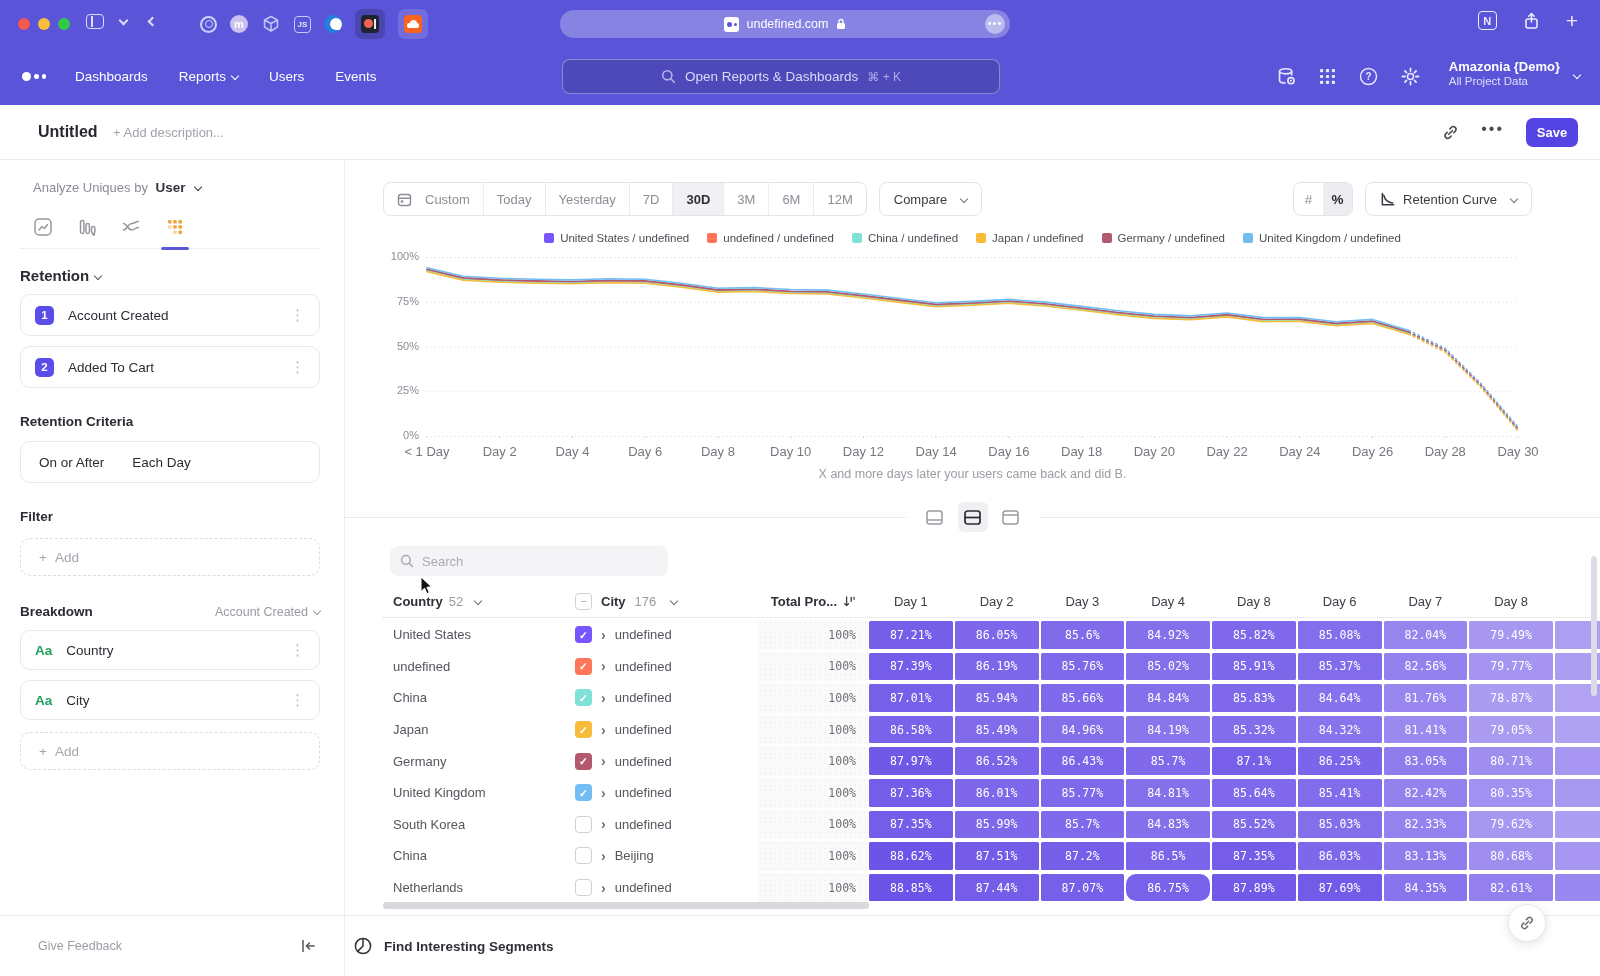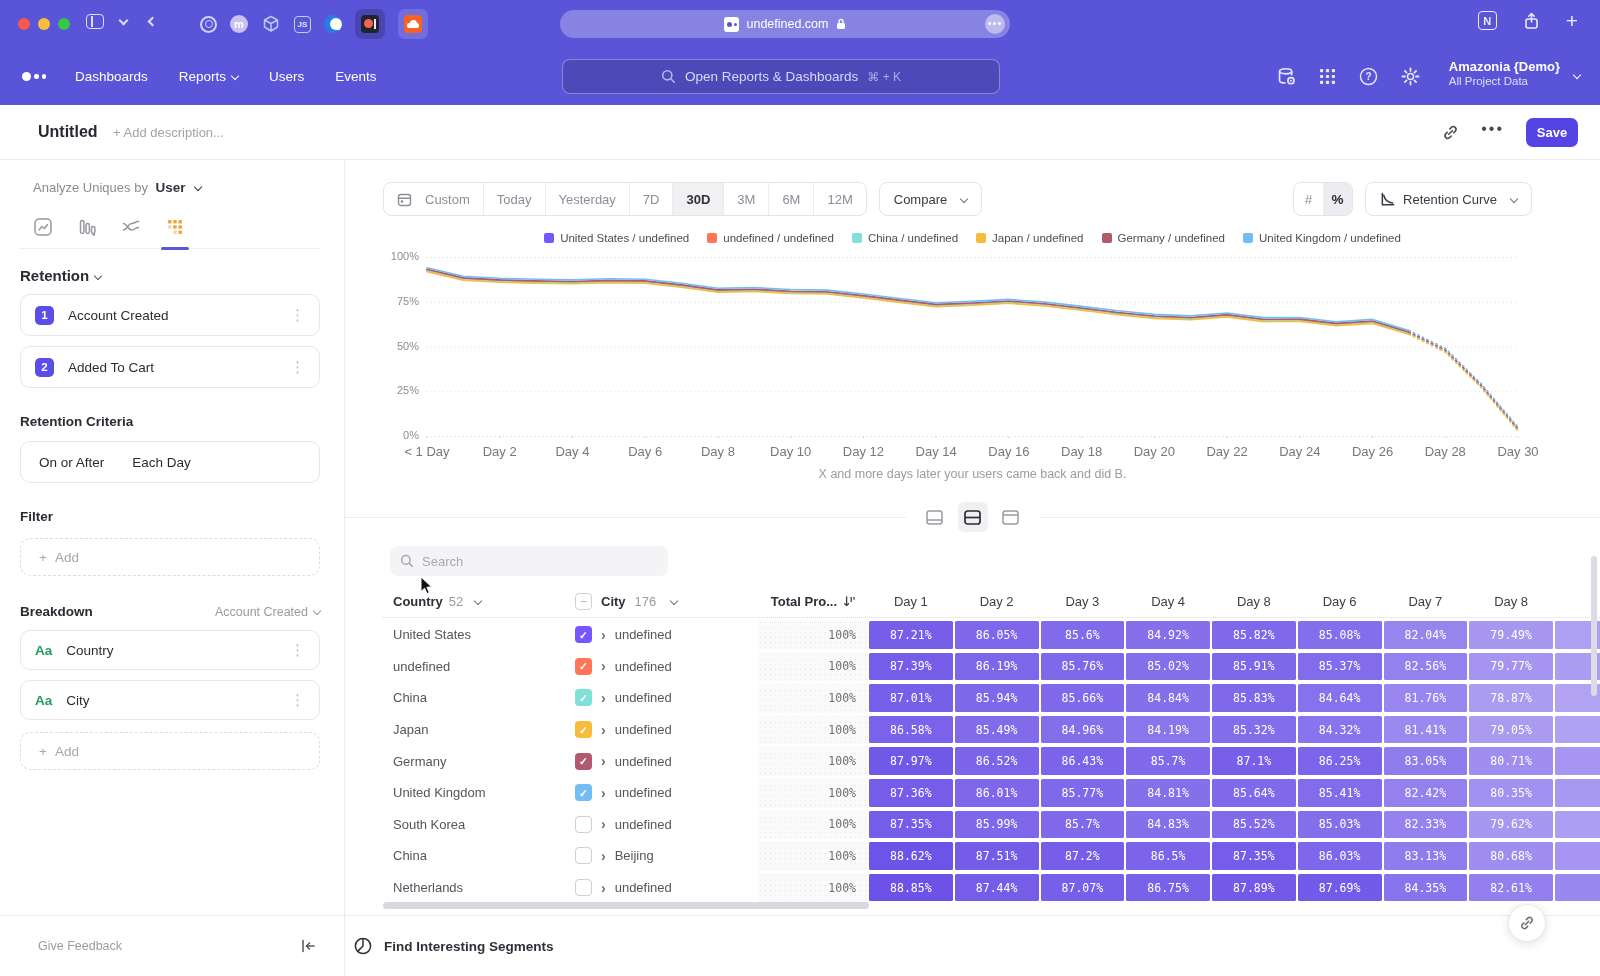--- a/index.html
+++ b/index.html
@@ -697,21 +697,21 @@
       <div class="c-country">Netherlands</div>
       <div class="c-city">
         <span class="cb un"></span>
         <span class="chev-r">›</span>
         <span>undefined</span>
       </div>
       <div class="c-total">100%</div>
       <div class="c-day" style="background: rgba(105, 79, 231, 0.98);">88.85%</div>
       <div class="c-day" style="background: rgba(105, 79, 231, 0.92);">87.44%</div>
       <div class="c-day" style="background: rgba(105, 79, 231, 0.906);">87.07%</div>
-      <div class="c-day" style="background: rgba(105, 79, 231, 0.894);">86.75%</div>
+      <div class="c-day" style="background: rgba(105, 79, 231, 0.894); border-radius: 10px;">86.75%</div>
       <div class="c-day" style="background: rgba(105, 79, 231, 0.94);">87.89%</div>
       <div class="c-day" style="background: rgba(105, 79, 231, 0.933);">87.69%</div>
       <div class="c-day" style="background: rgba(105, 79, 231, 0.792);">84.35%</div>
       <div class="c-day" style="background: rgba(105, 79, 231, 0.72);">82.61%</div>
       <div class="c-day c-sliver" style="background: rgba(105, 79, 231, 0.68);"></div>
     </div>
 
   <div class="h-scroll"></div>
   <div class="v-scroll"></div>
 </div>

